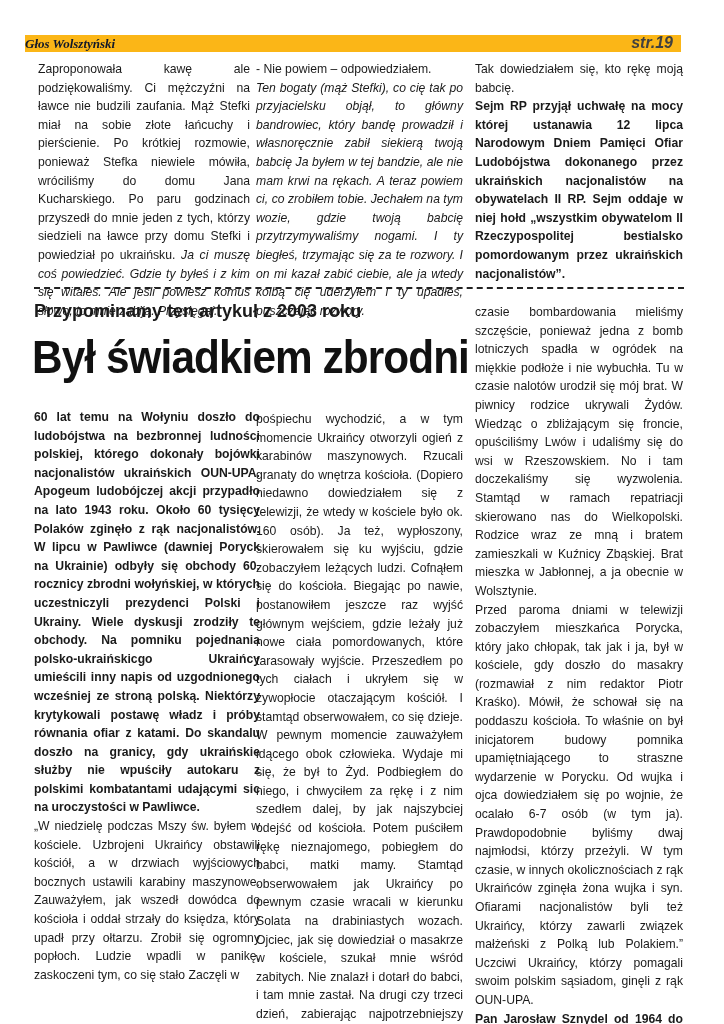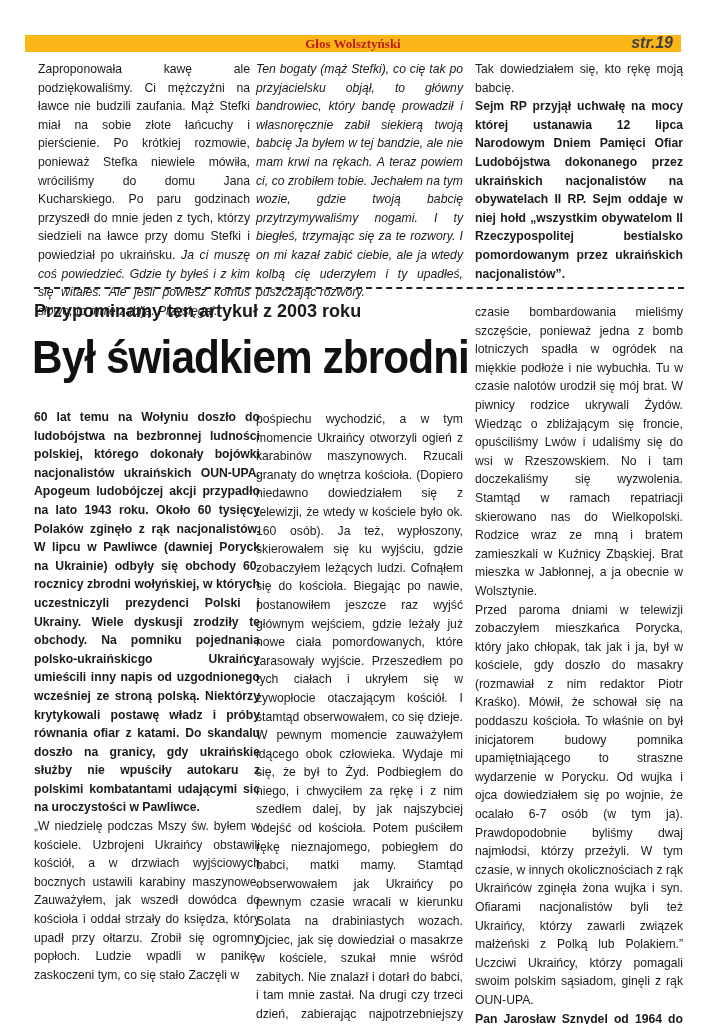--- a/index.html
+++ b/index.html
@@ -1,22 +1,22 @@
 <!DOCTYPE html>
 <html><head>
   <meta charset="utf-8">
   <style>
     html, body { margin:0; padding:0; background:#ffffff; }
     body { width:724px; height:1024px; position:relative; overflow:hidden;
            font-family:"Liberation Sans", sans-serif; color:#1a1a1a; }
     .header-bar { position:absolute; left:25px; top:35px; width:656px; height:17px;
                   background:#fbb617; }
-    .header-title { position:absolute; left:0; right:0; top:1px; text-align:center;
-                    font-family:"Liberation Serif", serif; font-weight:bold;
-                    font-size:13px; color:#b91c1c; }
+    .header-title { position:absolute; left:0; right:0; top:1px; 
+                    font-family:"Liberation Serif", serif; font-style:italic; font-weight:bold;
+                    font-size:13px; color:#0f172a; }
     .header-page { position:absolute; right:8px; top:-1px; font-family:"Liberation Sans", sans-serif;
                    font-weight:bold; font-style:italic; font-size:16px; color:#404040; }
     .col { position:absolute; font-size:12.2px; line-height:18.6px; text-align:justify; }
     .col p { margin:0; }
     .it { font-style:italic; }
     .b { font-weight:bold; }
     #top-c1 { left:38px; top:60px; width:212px; }
     #top-c2 { left:256px; top:60px; width:207px; }
     #top-c3 { left:475px; top:60px; width:208px; }
     .dash-line { position:absolute; left:34px; top:287px; width:650px; height:0;
@@ -34,20 +34,21 @@
 <div class="header-bar">
   <div class="header-title">Głos Wolsztyński</div>
   <div class="header-page">str.19</div>
 </div>
 
 <div class="col" id="top-c1">
   <p><span>Zaproponowała kawę ale podziękowaliśmy. Ci mężczyźni na ławce nie budzili zaufania. Mąż Stefki miał na sobie złote łańcuchy i pierścienie. Po krótkiej rozmowie, ponieważ Stefka niewiele mówiła, wróciliśmy do domu Jana Kucharskiego. Po paru godzinach przyszedł do mnie jeden z tych, którzy siedzieli na ławce przy domu Stefki i powiedział po ukraińsku. </span><span class="it">Ja ci muszę coś powiedzieć. Gdzie ty byłeś i z kim się witałeś. Ale jeśli powiesz komuś słowo, to mnie zabiją. Przysięgaj.</span></p>
 </div>
 
 <div class="col" id="top-c2">
+  <p>- Nie powiem – odpowiedziałem.</p>
   <p class="it">Ten bogaty (mąż Stefki), co cię tak po przyjacielsku objął, to główny bandrowiec, który bandę prowadził i własnoręcznie zabił siekierą twoją babcię Ja byłem w tej bandzie, ale nie mam krwi na rękach. A teraz powiem ci, co zrobiłem tobie. Jechałem na tym wozie, gdzie twoją babcię przytrzymywaliśmy nogami. I ty biegłeś, trzymając się za te rozwory. I on mi kazał zabić ciebie, ale ja wtedy kolbą cię uderzyłem i ty upadłeś, puszczając rozwory.</p>
 </div>
 
 <div class="col" id="top-c3">
   <p>Tak dowiedziałem się, kto rękę moją babcię.</p>
   <p class="b">Sejm RP przyjął uchwałę na mocy której ustanawia 12 lipca Narodowym Dniem Pamięci Ofiar Ludobójstwa dokonanego przez ukraińskich nacjonalistów na obywatelach II RP. Sejm oddaje w niej hołd „wszystkim obywatelom II Rzeczypospolitej bestialsko pomordowanym przez ukraińskich nacjonalistów”.</p>
 </div>
 
 <div class="dash-line"></div>
 

